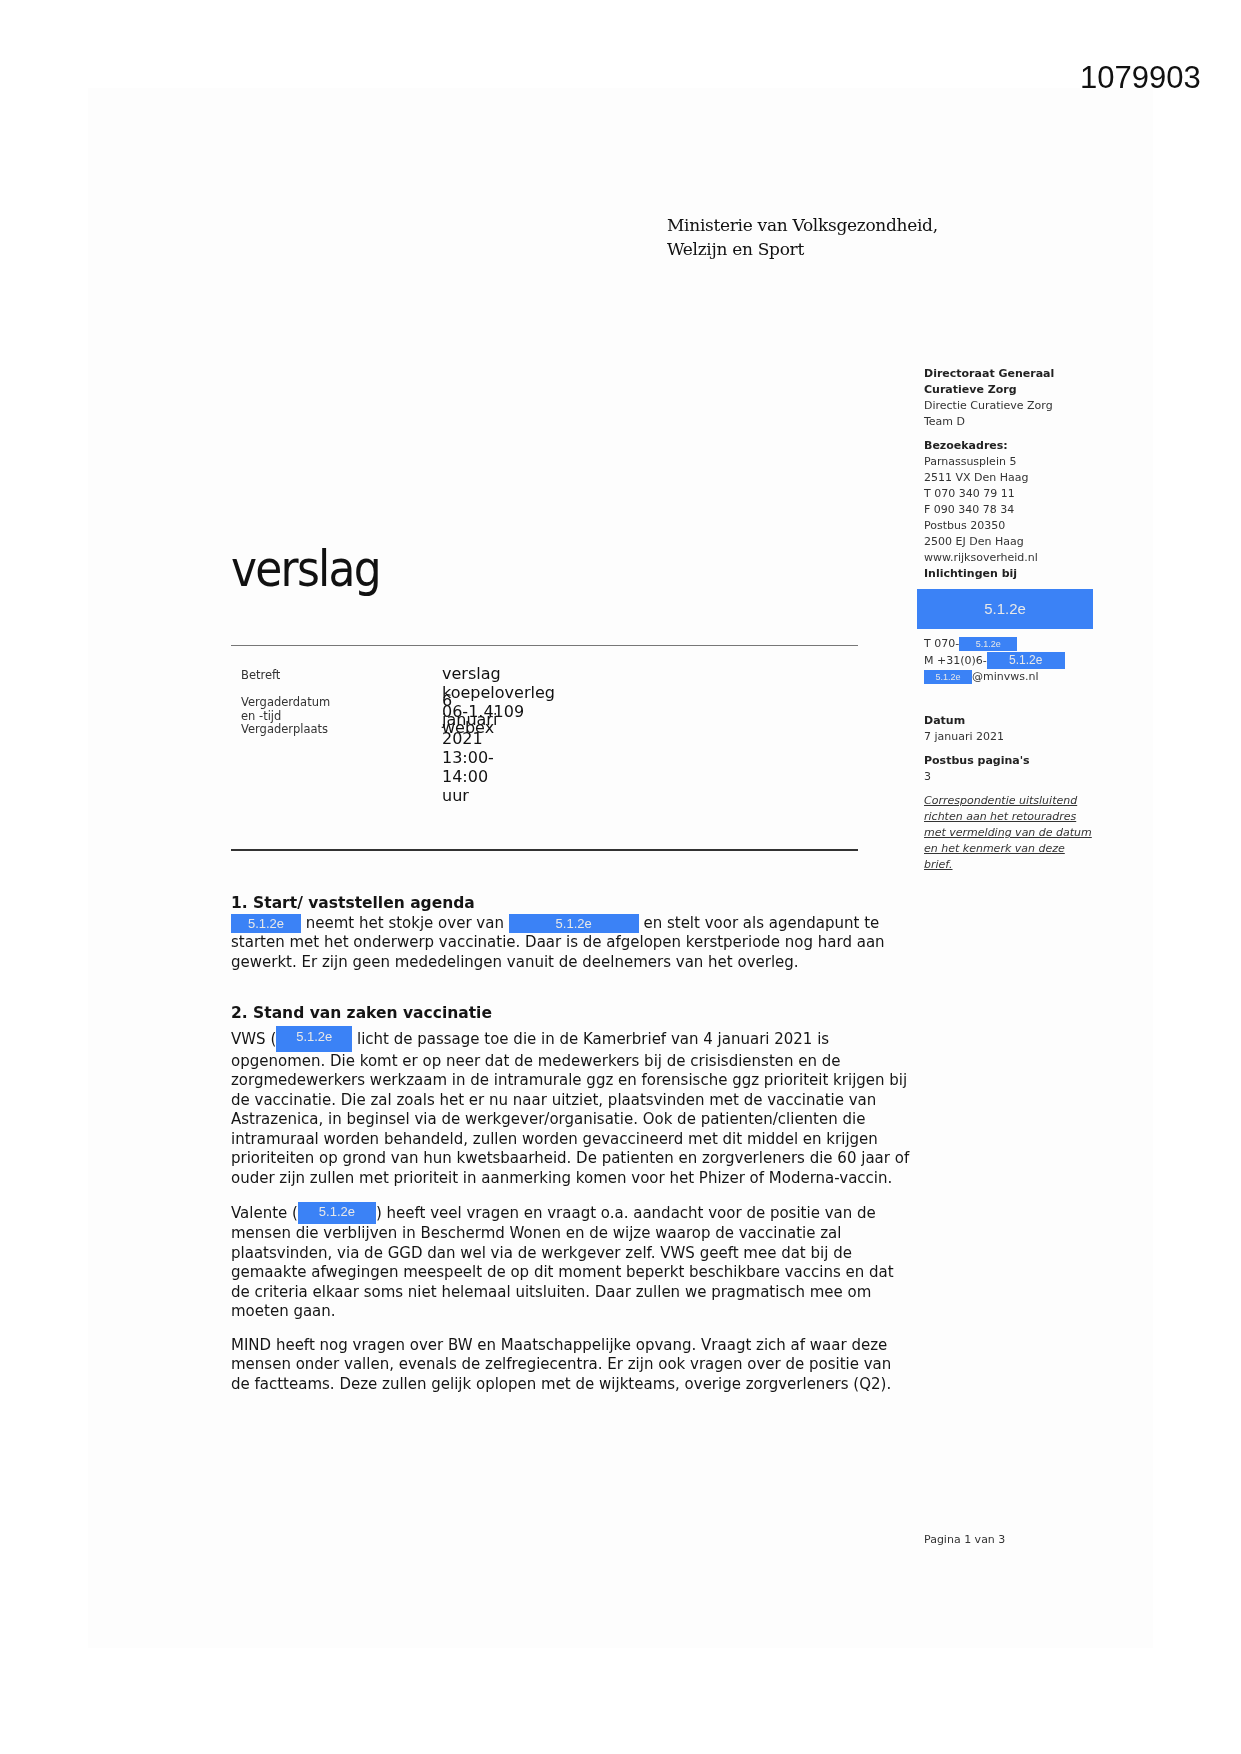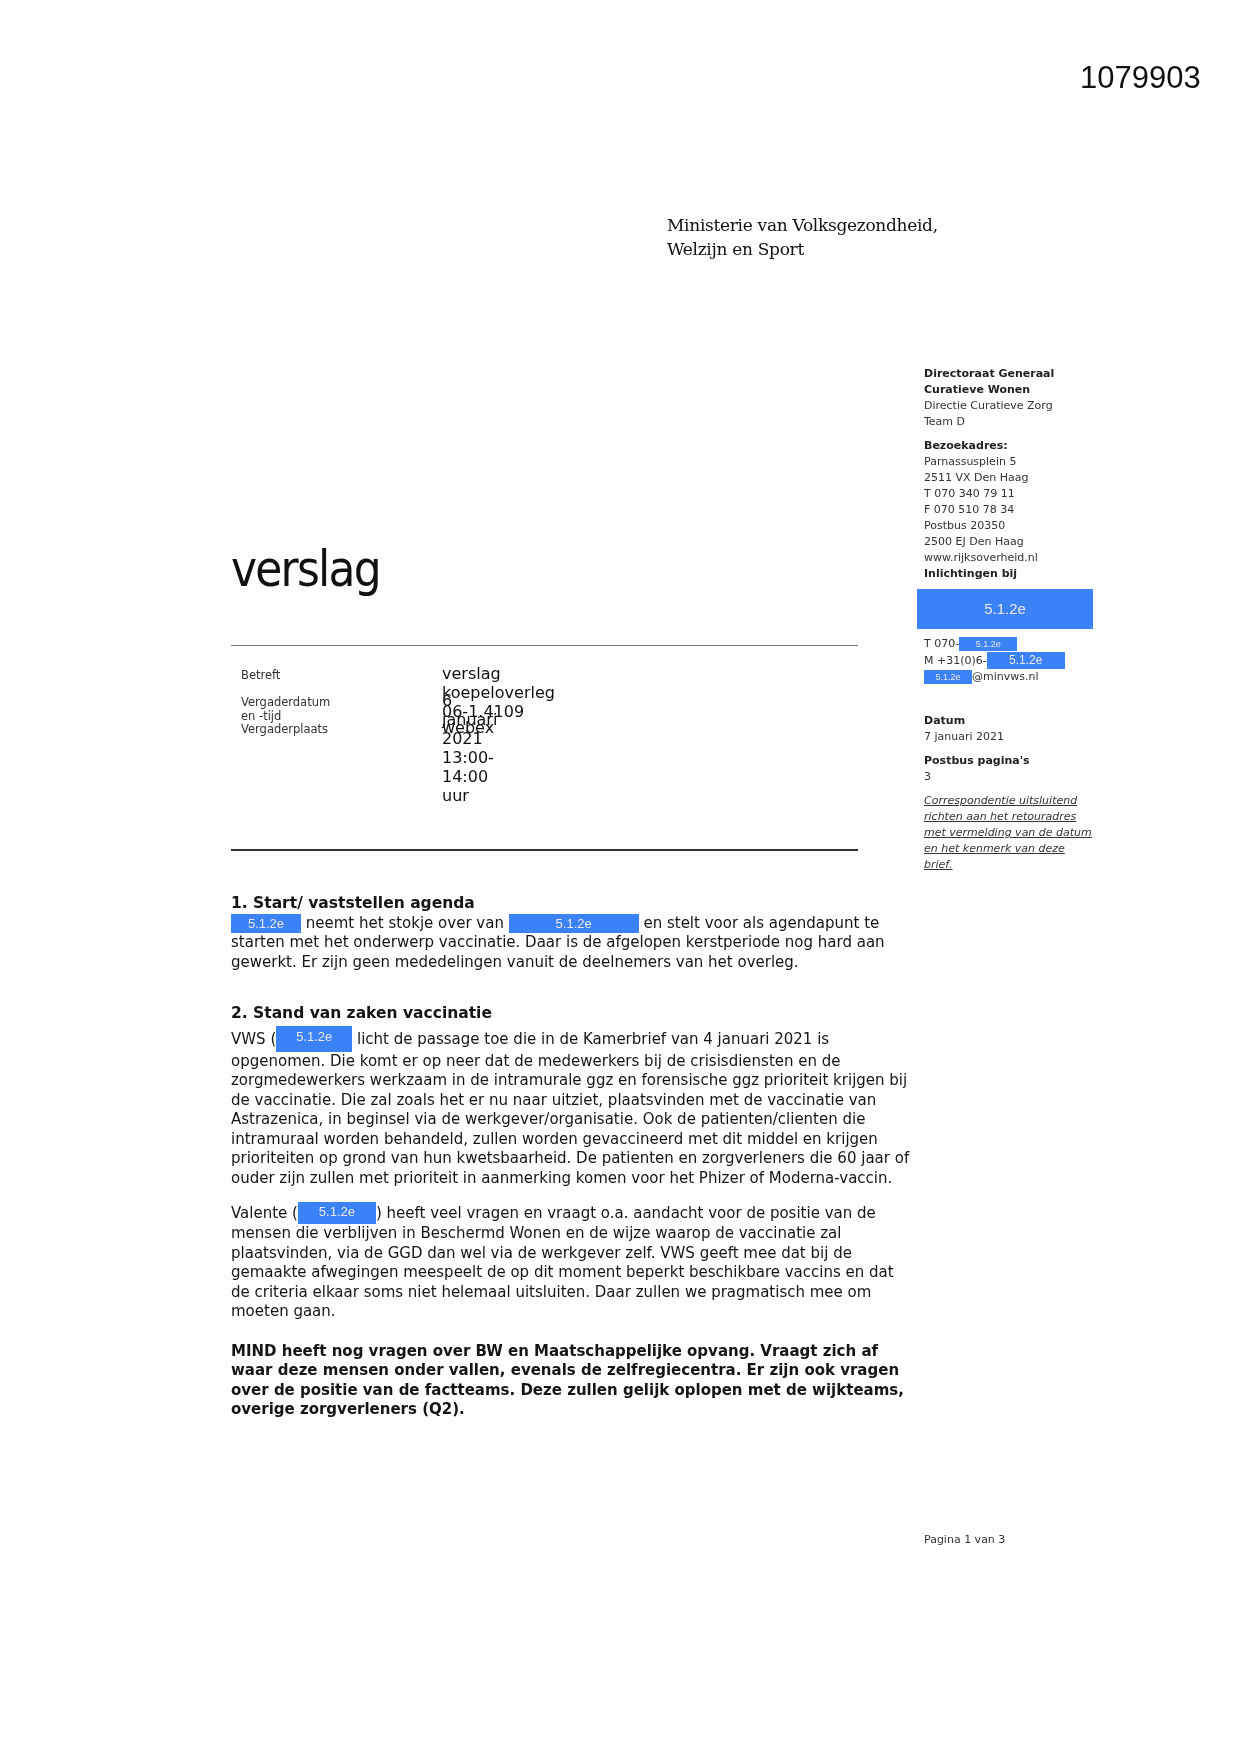--- a/index.html
+++ b/index.html
@@ -74,28 +74,28 @@
 </div>
 <div class="abs meta-row" style="top:722px;">
   <span class="meta-label">Vergaderplaats</span>
   <span class="meta-value">webex</span>
 </div>
 
 <div class="abs rule2"></div>
 
 <div class="abs side" style="top:366px;">
   <div class="b">Directoraat Generaal</div>
-  <div class="b">Curatieve Wonen</div>
+  <div class="b">Curatieve Zorg</div>
   <div>Directie Curatieve Zorg</div>
   <div>Team D</div>
   <div class="b" style="margin-top:8px;">Bezoekadres:</div>
   <div>Parnassusplein 5</div>
   <div>2511 VX  Den Haag</div>
   <div>T  070 340 79 11</div>
-  <div>F  070 510 78 34</div>
+  <div>F  090 340 78 34</div>
   <div>Postbus 20350</div>
   <div>2500 EJ  Den Haag</div>
   <div>www.rijksoverheid.nl</div>
   <div class="b" style="">Inlichtingen bij</div>
 </div>
 
 <div class="abs redact" style="left:917px; top:589px; width:176px; height:40px; line-height:40px; font-size:15px;">5.1.2e</div>
 
 <div class="abs side" style="top:636px;">
   <div><span>T  070-</span><span class="redact" style="width:58px; height:14px; line-height:14px; font-size:9px;">5.1.2e</span></div>
@@ -126,16 +126,16 @@
 </div>
 
 <div class="abs body-text" style="top:1004px;">
   <p class="h">2.  Stand van zaken vaccinatie</p>
   <p style="margin-top:2px;">
     <span>VWS (</span><span class="redact" style="width:76px; height:26px; line-height:22px; font-size:13px;">5.1.2e</span><span> licht de passage toe die in de Kamerbrief van 4 januari 2021 is opgenomen. Die komt er op neer dat de medewerkers bij de crisisdiensten en de zorgmedewerkers werkzaam in de intramurale ggz en forensische ggz prioriteit krijgen bij de vaccinatie. Die zal zoals het er nu naar uitziet, plaatsvinden met de vaccinatie van Astrazenica, in beginsel via de werkgever/organisatie. Ook de patienten/clienten die intramuraal worden behandeld, zullen worden gevaccineerd met dit middel en krijgen prioriteiten op grond van hun kwetsbaarheid. De patienten en zorgverleners die 60 jaar of ouder zijn zullen met prioriteit in aanmerking komen voor het Phizer of Moderna-vaccin.</span>
   </p>
   <p style="margin-top:14px;">
     <span>Valente (</span><span class="redact" style="width:78px; height:22px; line-height:20px; font-size:13px;">5.1.2e</span><span>) heeft veel vragen en vraagt o.a. aandacht voor de positie van de mensen die verblijven in Beschermd Wonen en de wijze waarop de vaccinatie zal plaatsvinden, via de GGD dan wel via de werkgever zelf. VWS geeft mee dat bij de gemaakte afwegingen meespeelt de op dit moment beperkt beschikbare vaccins en dat de criteria elkaar soms niet helemaal uitsluiten. Daar zullen we pragmatisch mee om moeten gaan.</span>
   </p>
-  <p style="margin-top:20px;font-weight:bold;">MIND heeft nog vragen over BW en Maatschappelijke opvang. Vraagt zich af waar deze mensen onder vallen, evenals de zelfregiecentra. Er zijn ook vragen over de positie van de factteams. Deze zullen gelijk oplopen met de wijkteams, overige zorgverleners (Q2).</p>
+  <p style="margin-top:14px;">MIND heeft nog vragen over BW en Maatschappelijke opvang. Vraagt zich af waar deze mensen onder vallen, evenals de zelfregiecentra. Er zijn ook vragen over de positie van de factteams. Deze zullen gelijk oplopen met de wijkteams, overige zorgverleners (Q2).</p>
 </div>
 
 <div class="abs footer">Pagina 1 van 3</div>
 
 </body></html>

